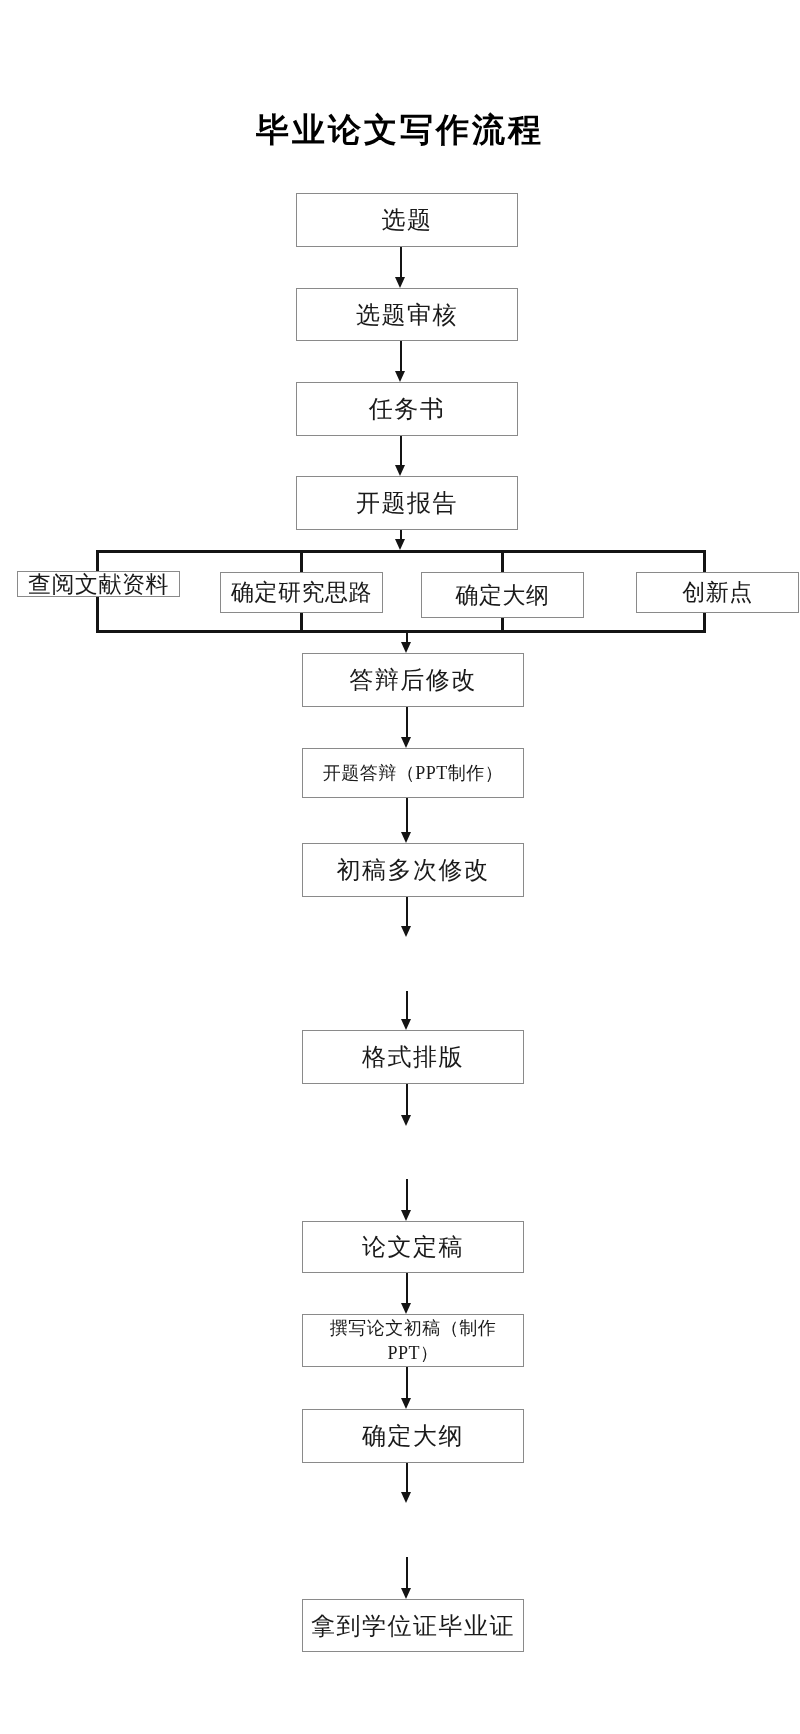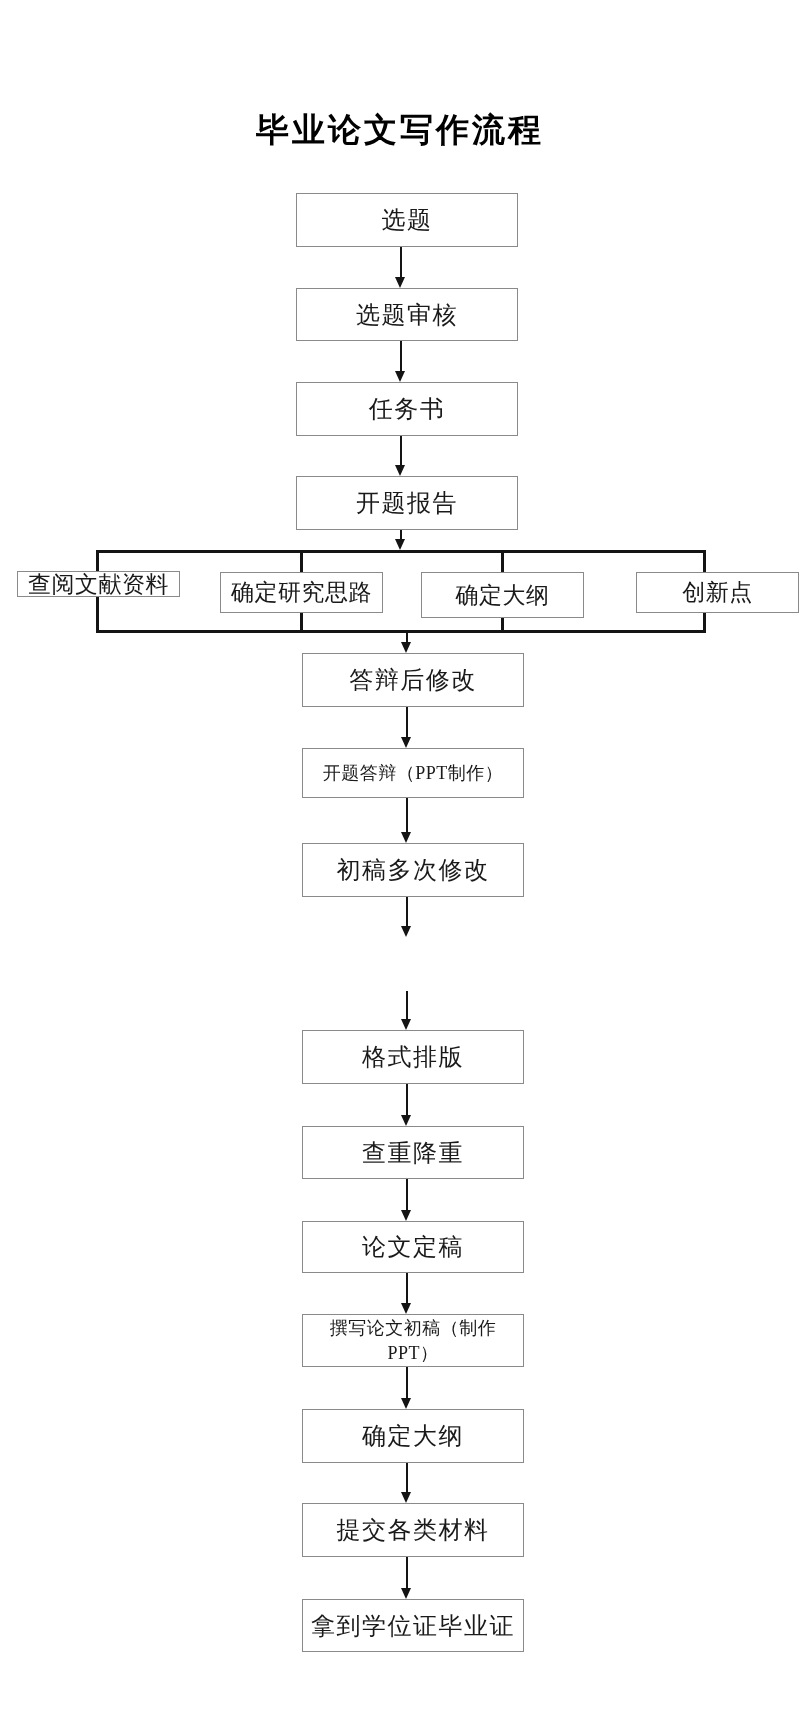--- a/index.html
+++ b/index.html
@@ -67,30 +67,28 @@
   <div class="arrow" style="left:401px;top:798px;height:45px"></div>
 
   <div class="box main" style="left:302px;top:843px;height:54px">初稿多次修改</div>
   <div class="arrow" style="left:401px;top:897px;height:40px"></div>
 
   <div class="arrow" style="left:401px;top:991px;height:39px"></div>
 
   <div class="box main" style="left:302px;top:1030px;height:54px">格式排版</div>
   <div class="arrow" style="left:401px;top:1084px;height:42px"></div>
 
-  <div class="box main" style="left:302px;top:1126px;height:53px">查重降重</div>
   <div class="arrow" style="left:401px;top:1179px;height:42px"></div>
 
   <div class="box main" style="left:302px;top:1221px;height:52px">论文定稿</div>
   <div class="arrow" style="left:401px;top:1273px;height:41px"></div>
 
   <div class="box main small" style="left:302px;top:1314px;height:53px">撰写论文初稿（制作PPT）</div>
   <div class="arrow" style="left:401px;top:1367px;height:42px"></div>
 
   <div class="box main" style="left:302px;top:1409px;height:54px">确定大纲</div>
   <div class="arrow" style="left:401px;top:1463px;height:40px"></div>
 
-  <div class="box main" style="left:302px;top:1503px;height:54px">提交各类材料</div>
   <div class="arrow" style="left:401px;top:1557px;height:42px"></div>
 
   <div class="box main" style="left:302px;top:1599px;height:53px">拿到学位证毕业证</div>
 
 </div>
 
 </body></html>

